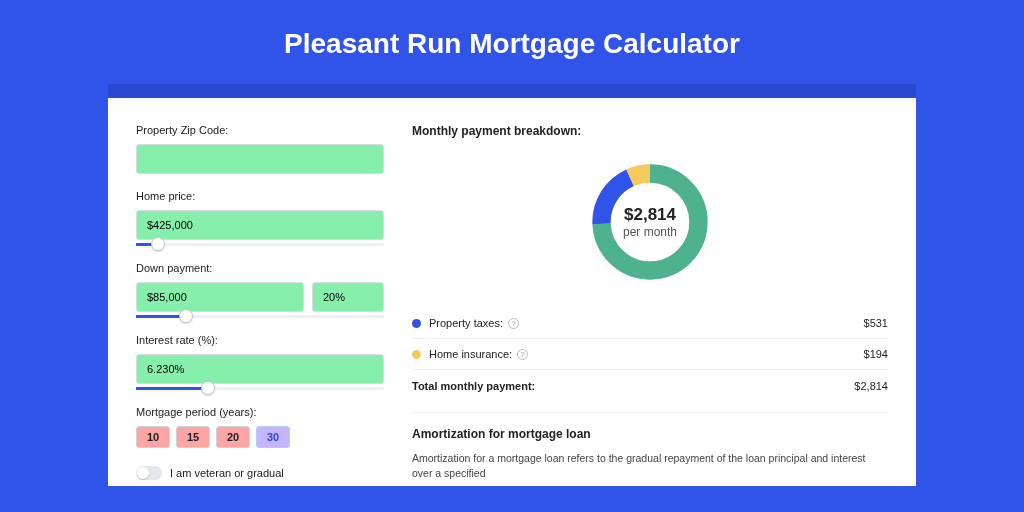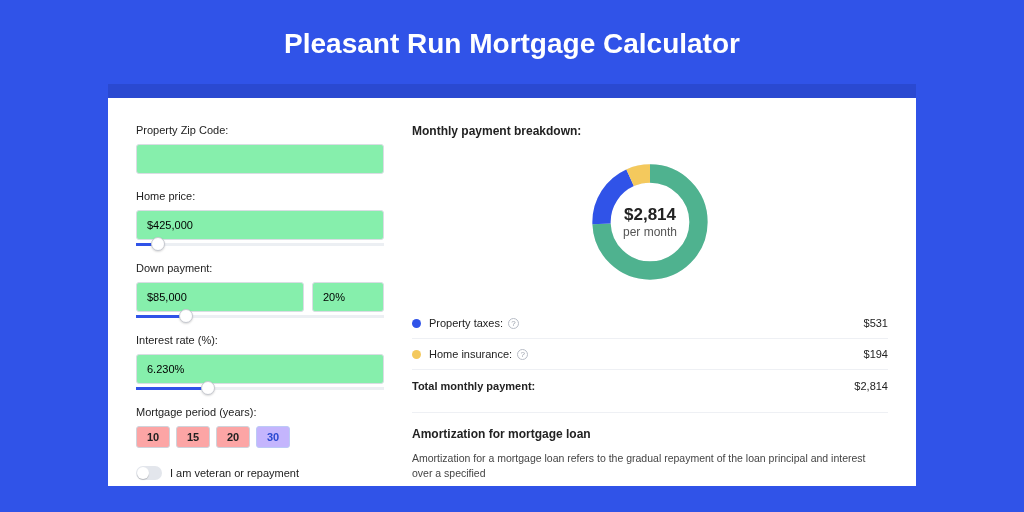--- a/index.html
+++ b/index.html
@@ -98,21 +98,21 @@
             <div class="period-btn">15</div>
             <div class="period-btn">20</div>
             <div class="period-btn active">30</div>
           </div>
       </div>
 
       <div class="toggle-row">
         <div class="toggle">
             <div class="knob"></div>
           </div>
-        <span>I am veteran or repayment</span>
+        <span>I am veteran or gradual</span>
       </div>
 
     </div>
 
     <div class="right-col">
       <div class="section-title">Monthly payment breakdown:</div>
 
       <div class="donut-wrap">
         <div class="donut">
           <svg viewBox="0 0 42 42">

